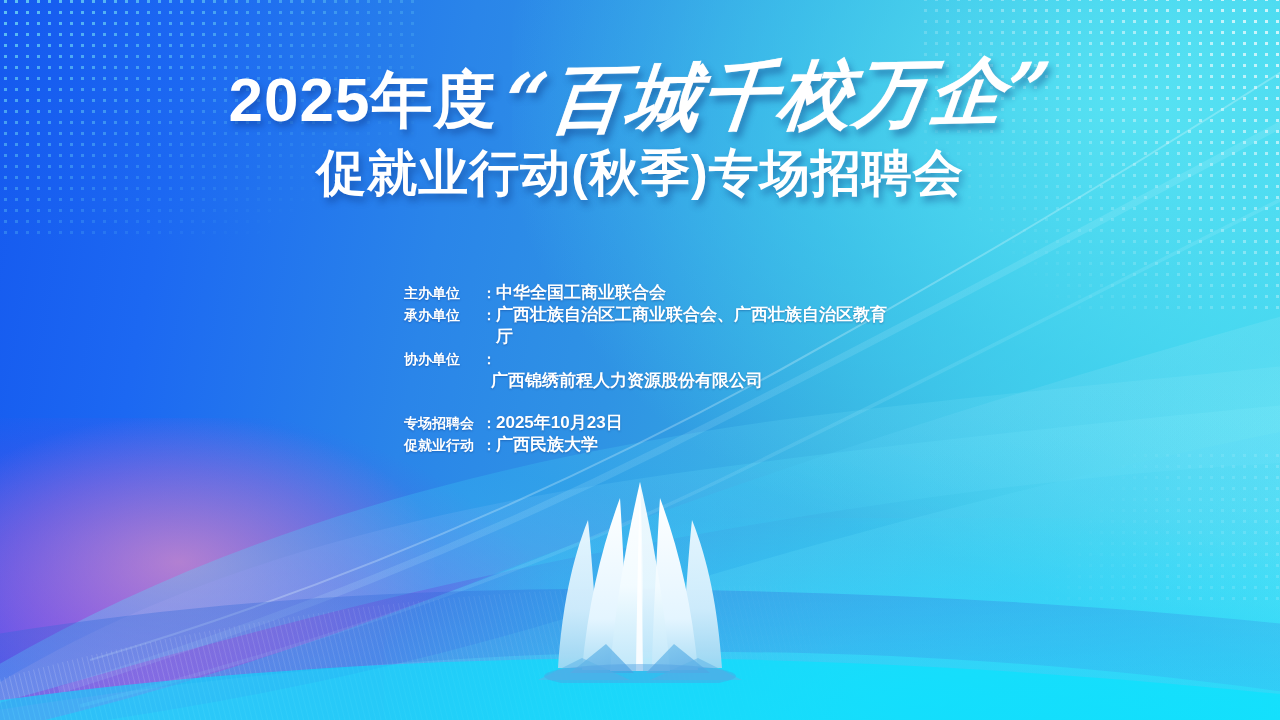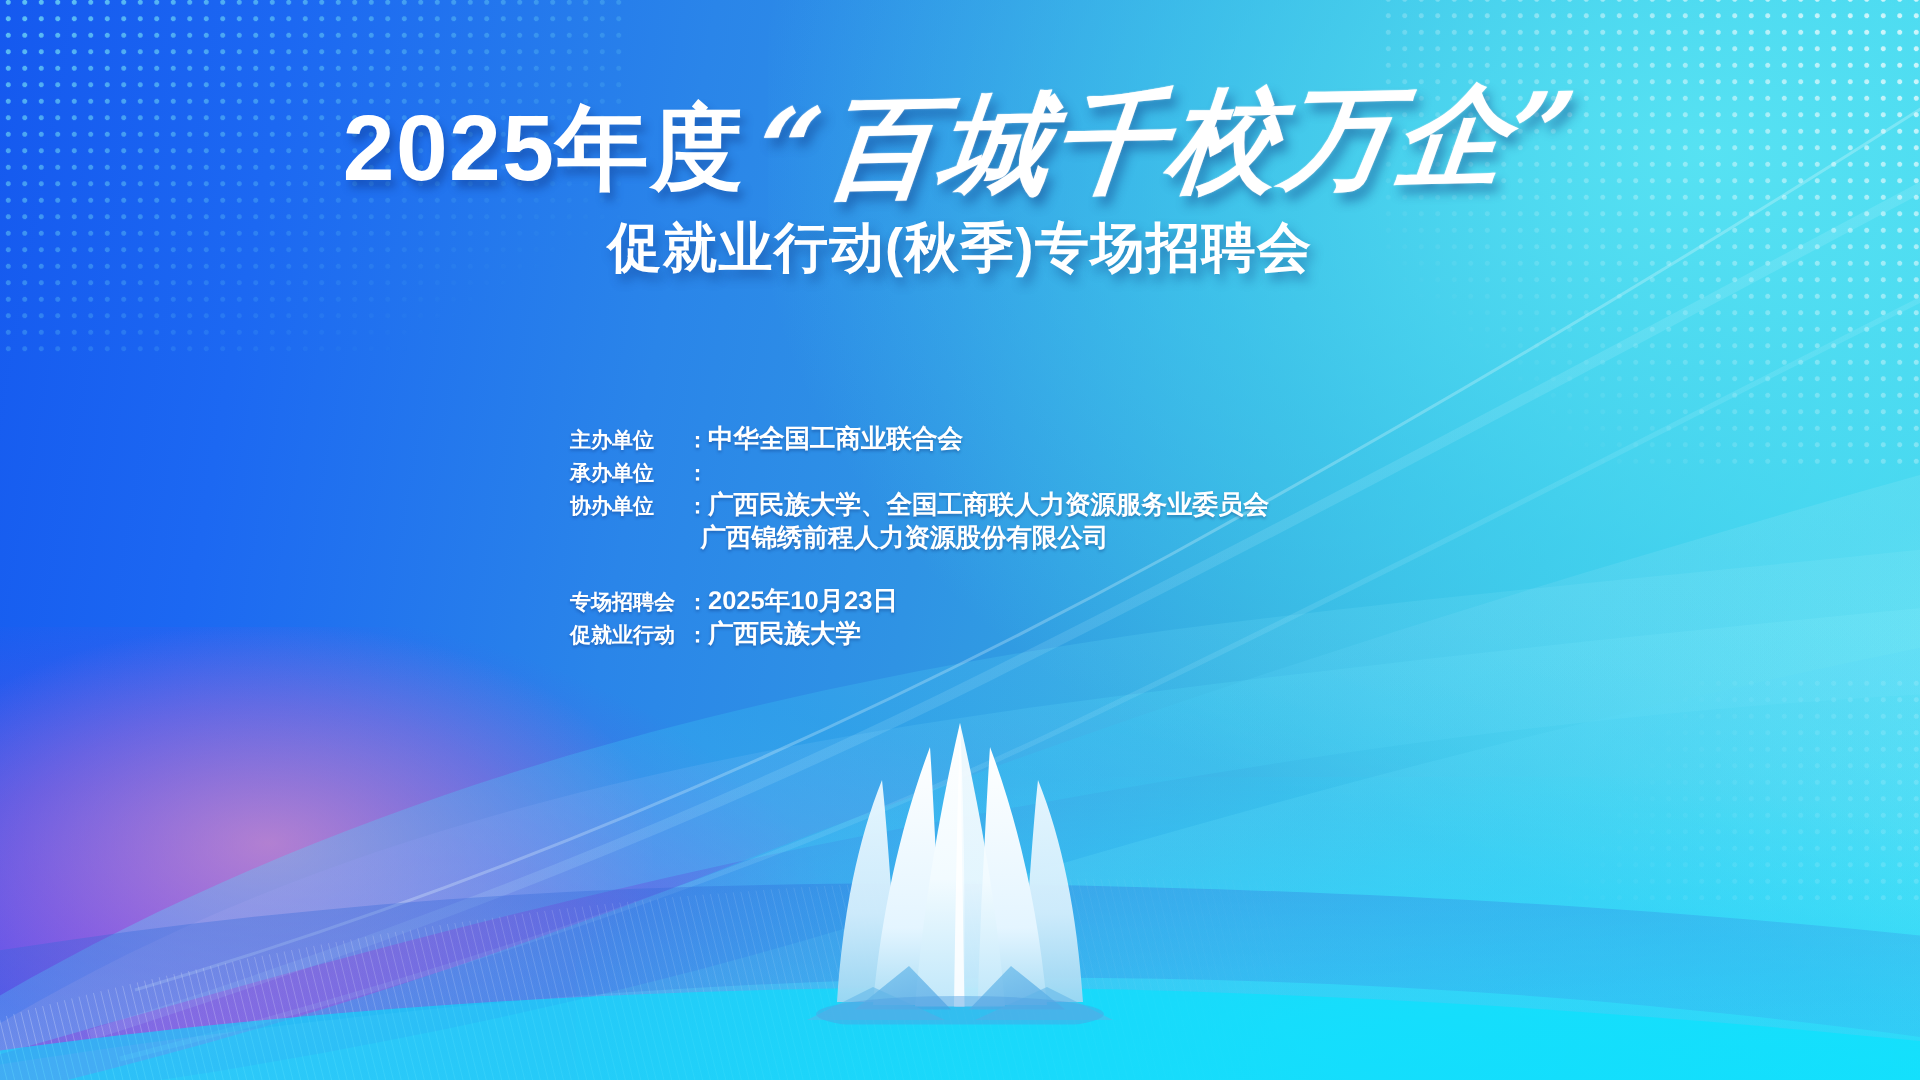--- a/index.html
+++ b/index.html
@@ -83,32 +83,32 @@
   .calli{
     font-size:74px;font-weight:800;color:#ffffff;line-height:1;
     margin-left:6px;letter-spacing:2px;
     font-family:"DejaVu Serif","Liberation Serif",serif;
     font-style:italic;
     transform:skewX(-7deg) rotate(-1.2deg);
     text-shadow:4px 6px 7px rgba(10,45,120,.42),0 0 1px rgba(255,255,255,.9);
   }
   .line2{
     margin-top:14px;
-    font-size:36px;font-weight:800;color:#ffffff;letter-spacing:1px;
+    font-size:50px;font-weight:800;color:#ffffff;letter-spacing:1px;
     line-height:1.08;white-space:nowrap;
     text-shadow:3px 5px 7px rgba(10,45,120,.42);
   }
 
   
   .info{
     position:absolute;left:0;right:0;top:282px;z-index:40;
     display:flex;justify-content:center;
   }
   .info-inner{width:520px;}
-  .info-row{display:flex;align-items:flex-start;line-height:22px;}
+  .info-row{display:flex;align-items:flex-start;line-height:22px;margin-left:24px;}
   .info-label{
     width:78px;flex:0 0 78px;color:#ffffff;font-size:14px;font-weight:700;
     text-shadow:0 1px 2px rgba(8,40,110,.35);
   }
   .info-colon{
     flex:0 0 9px;color:#ffffff;font-size:14px;font-weight:700;
     text-shadow:0 1px 2px rgba(8,40,110,.35);
   }
   .info-value{
     color:#ffffff;font-size:17px;font-weight:700;
@@ -216,26 +216,26 @@
 
       <div class="info-row">
         <span class="info-label">主办单位</span>
         <span class="info-colon">：</span>
         <span class="info-value">中华全国工商业联合会</span>
       </div>
 
       <div class="info-row">
         <span class="info-label">承办单位</span>
         <span class="info-colon">：</span>
+        <span class="info-value">广西壮族自治区工商业联合会、广西壮族自治区教育厅</span>
       </div>
 
       <div class="info-row">
         <span class="info-label">协办单位</span>
         <span class="info-colon">：</span>
-        <span class="info-value">广西民族大学、全国工商联人力资源服务业委员会</span>
       </div>
       <div class="info-row">
         <span class="info-value cont">广西锦绣前程人力资源股份有限公司</span>
       </div>
 
       <div class="info-gap"></div>
 
       <div class="info-row">
         <span class="info-label">专场招聘会</span>
         <span class="info-colon">：</span>

